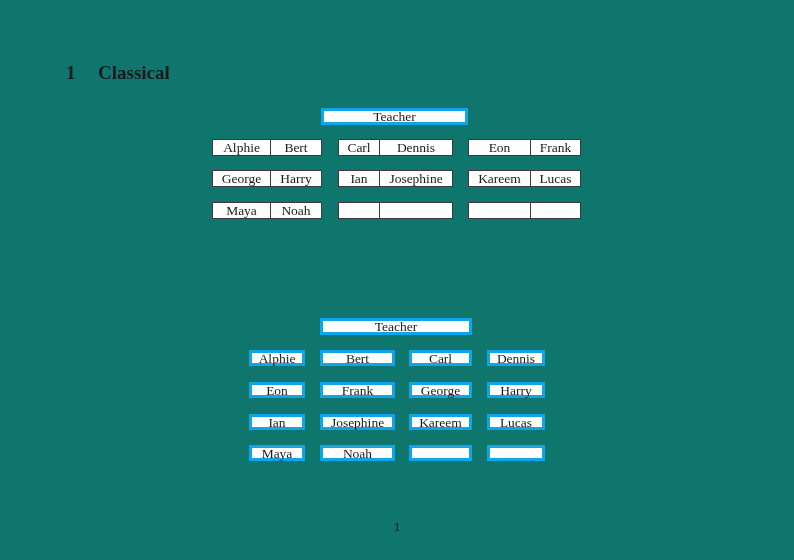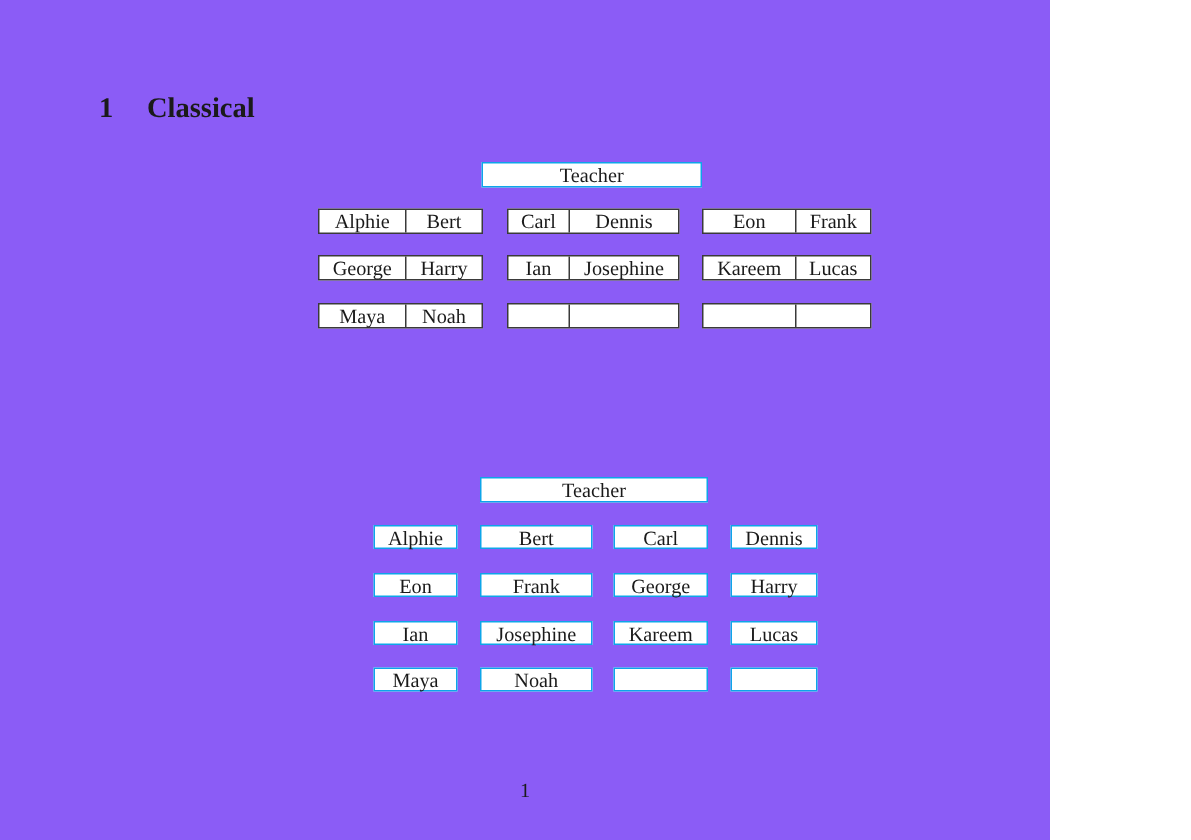--- a/index.html
+++ b/index.html
@@ -1,35 +1,35 @@
 <!DOCTYPE html>
 <html><head>
 <meta charset="utf-8">
 <style>
   html, body { margin: 0; padding: 0; }
   .page {
     position: relative;
-    width: 700px;
+    width: 794px;
     height: 560px;
-    background: #8b5cf6;
+    background: #0f766e;
     font-family: "Liberation Serif", "DejaVu Serif", serif;
     color: #1a1a1a;
     overflow: hidden;
   }
   .heading {
     position: absolute;
     font-size: 19px;
     font-weight: bold;
     white-space: nowrap;
   }
   .sec-num { display: inline-block; min-width: 32px; }
   .box {
     position: absolute;
     box-sizing: border-box;
-    border: 1px solid #0ea5e9;
+    border: 3px solid #0ea5e9;
     height: 17px;
     display: flex;
     align-items: center;
     justify-content: center;
     font-size: 13.5px;
     line-height: 15px;
     background: #ffffff;
     white-space: nowrap;
   }
   .seat { height: 16px; }

